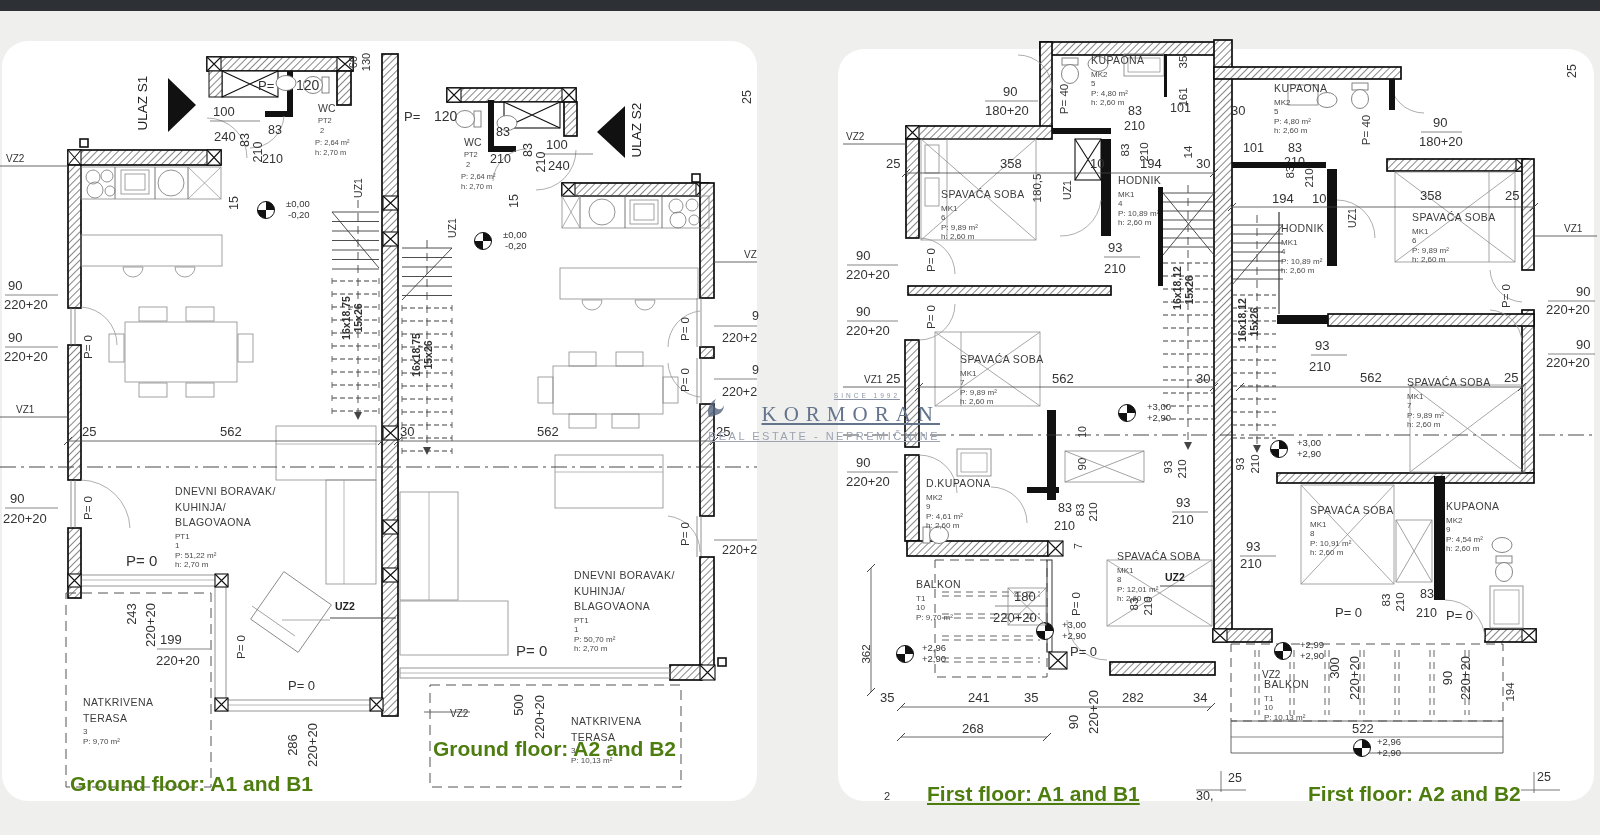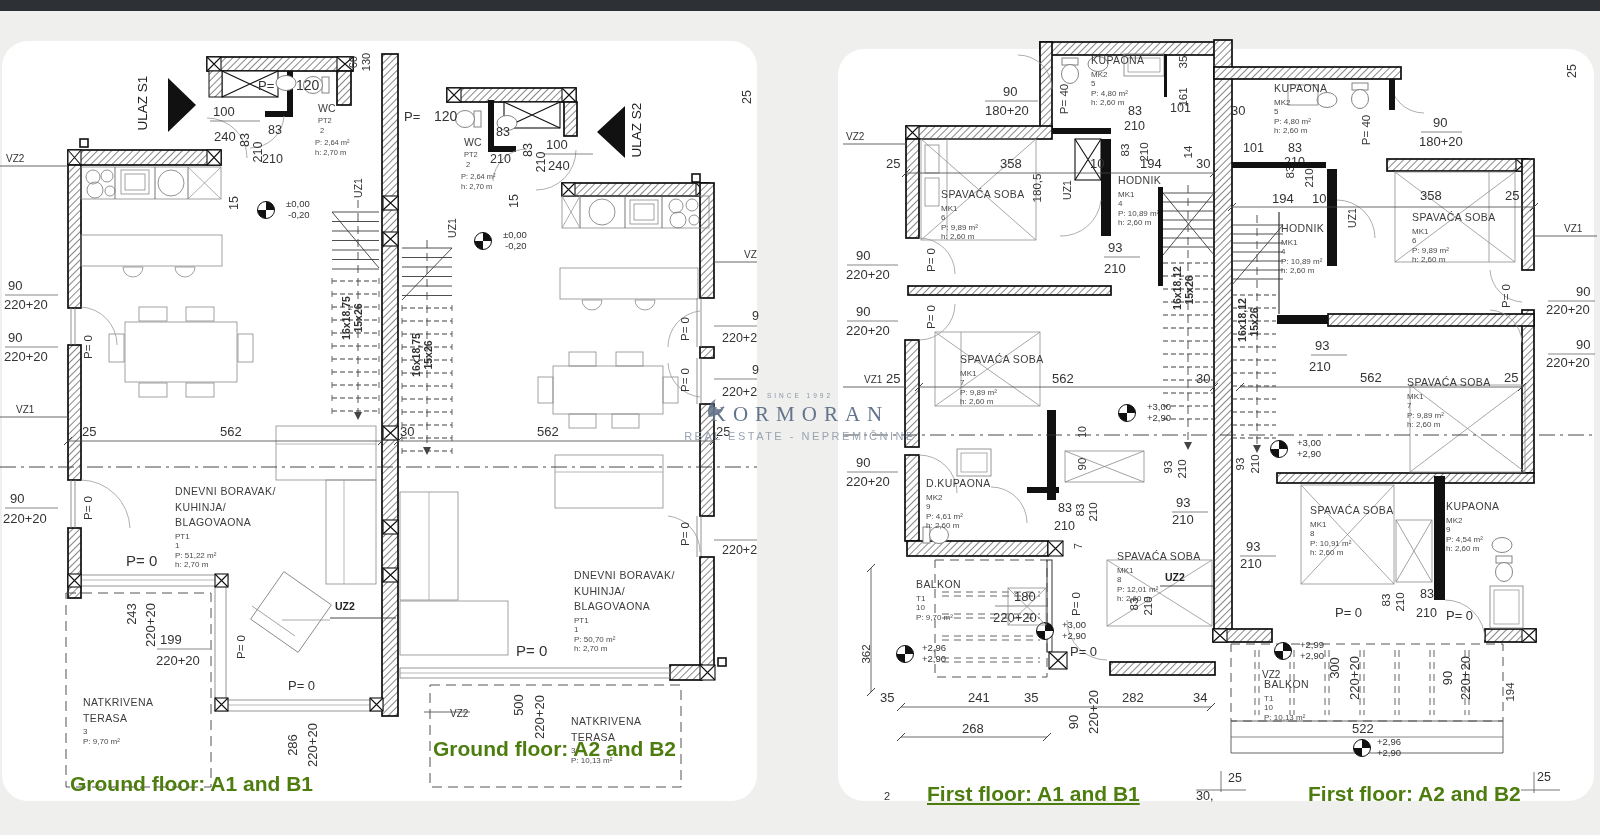--- a/index.html
+++ b/index.html
@@ -2,21 +2,21 @@
 <html><head><meta charset="utf-8">
 <style>
 html,body{margin:0;padding:0;width:1600px;height:835px;background:#efefed;overflow:hidden;}
 *{font-family:"Liberation Sans",sans-serif;}
 #bar{position:absolute;top:0;left:0;width:1600px;height:11px;background:#2d3136;}
 .panel{position:absolute;background:#fff;border-radius:26px;}
 #p1{left:2px;top:41px;width:755px;height:760px;}
 #p2{left:838px;top:49px;width:756px;height:752px;}
 svg{position:absolute;top:0;left:0;}
 .cap{position:absolute;color:#4d7c0f;font-weight:bold;font-size:21px;letter-spacing:0px;margin-top:12px;}
-.wm{position:absolute;text-align:center;color:#64748c;}
+.wm{position:absolute;text-align:right;color:#64748c;text-decoration:underline;}
 </style></head>
 <body>
 <div id="bar"></div>
 <div class="panel" id="p1"></div>
 <div class="panel" id="p2"></div>
 <svg width="1600" height="835" viewBox="0 0 1600 835">
 <defs>
 <pattern id="hat" width="5" height="5" patternUnits="userSpaceOnUse" patternTransform="rotate(45)">
 <rect width="5" height="5" fill="#fff"></rect>
 <line x1="0" y1="0" x2="0" y2="5" stroke="#2e2e2e" stroke-width="1.15"></line>

